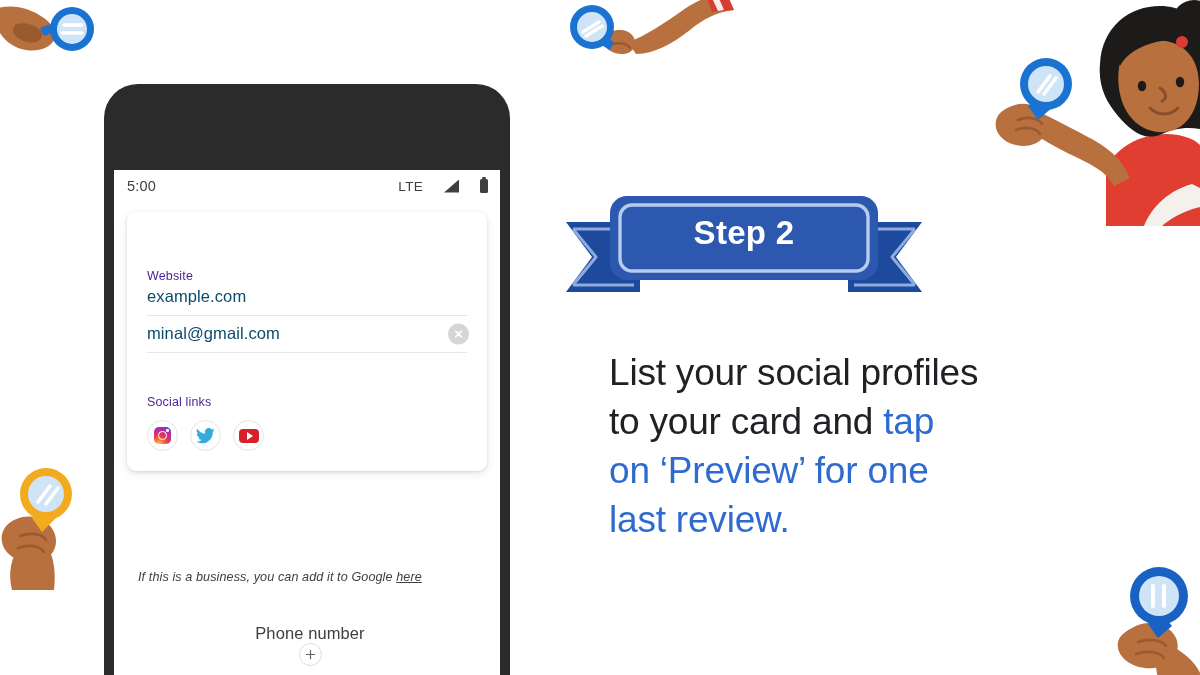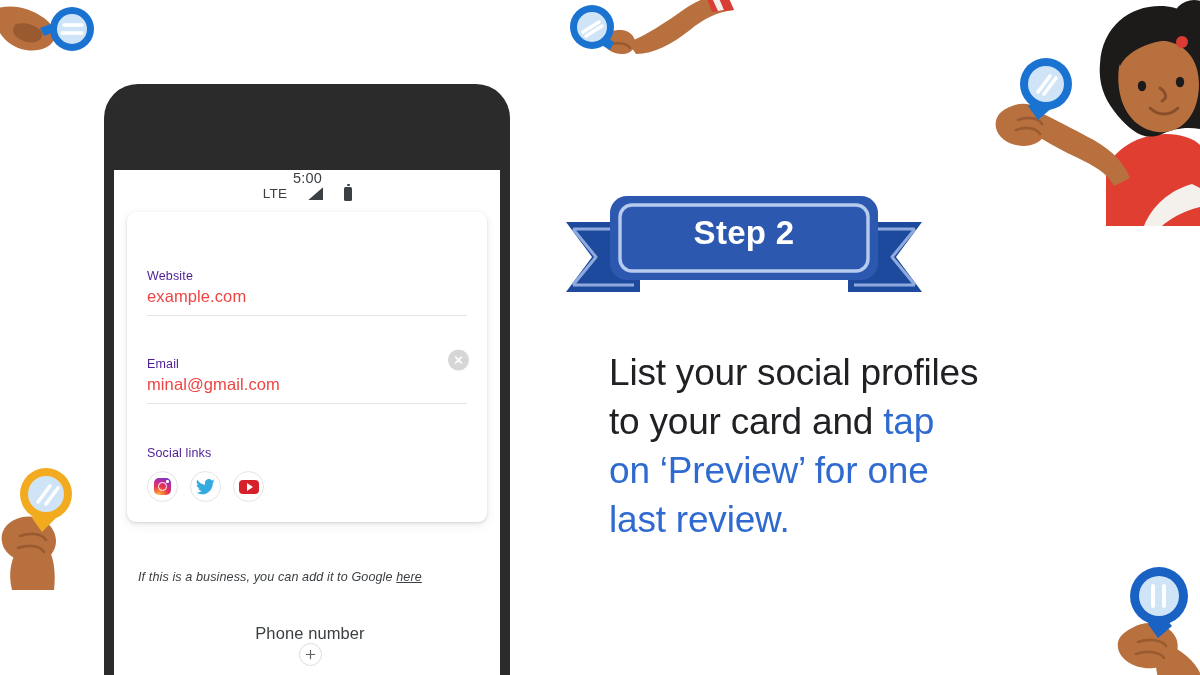--- a/index.html
+++ b/index.html
@@ -49,23 +49,23 @@
     background: #ffffff;
     overflow: hidden;
   }
 
   
   .statusbar {
     position: relative;
     height: 32px;
     display: flex;
     align-items: center;
+    justify-content: space-between;
     padding: 0 12px 0 13px;
     box-sizing: border-box;
-    flex-direction: column;
   }
   .sb-time {
     font-size: 14.5px;
     color: #3c4043;
     letter-spacing: .2px;
   }
   .sb-right {
     display: flex; align-items: center; gap: 21px;
   }
   .sb-lte {
@@ -110,21 +110,21 @@
   .field:last-of-type { border-bottom: none; }
   .field-label {
     font-size: 12.5px;
     color: #4c1d95;
     letter-spacing: .15px;
     margin-bottom: 4px;
     margin-top: 33px;
   }
   .field-value {
     font-size: 16.5px;
-    color: #ef4444;
+    color: #0c4a6e;
     letter-spacing: .1px;
   }
   .clear-btn {
     position: absolute;
     right: -2px; top: 50%;
     transform: translateY(-50%);
     width: 21px; height: 21px;
     border-radius: 50%;
     background: #d6d6d6;
     display: flex; align-items: center; justify-content: center;
@@ -268,21 +268,20 @@
       </div>
 
       <div class="card">
 
         <div class="field">
           <div class="field-label">Website</div>
           <div class="field-value">example.com</div>
         </div>
 
         <div class="field">
-          <div class="field-label">Email</div>
           <div class="field-value">minal@gmail.com</div>
           <span class="clear-btn">
             <svg width="11" height="11" viewBox="0 0 11 11" aria-hidden="true">
               <path d="M2.6 2.6 L8.4 8.4 M8.4 2.6 L2.6 8.4" stroke="#ffffff" stroke-width="1.5" stroke-linecap="round"></path>
             </svg>
           </span>
         </div>
 
         <div class="social-block">
           <div class="field-label">Social links</div>

